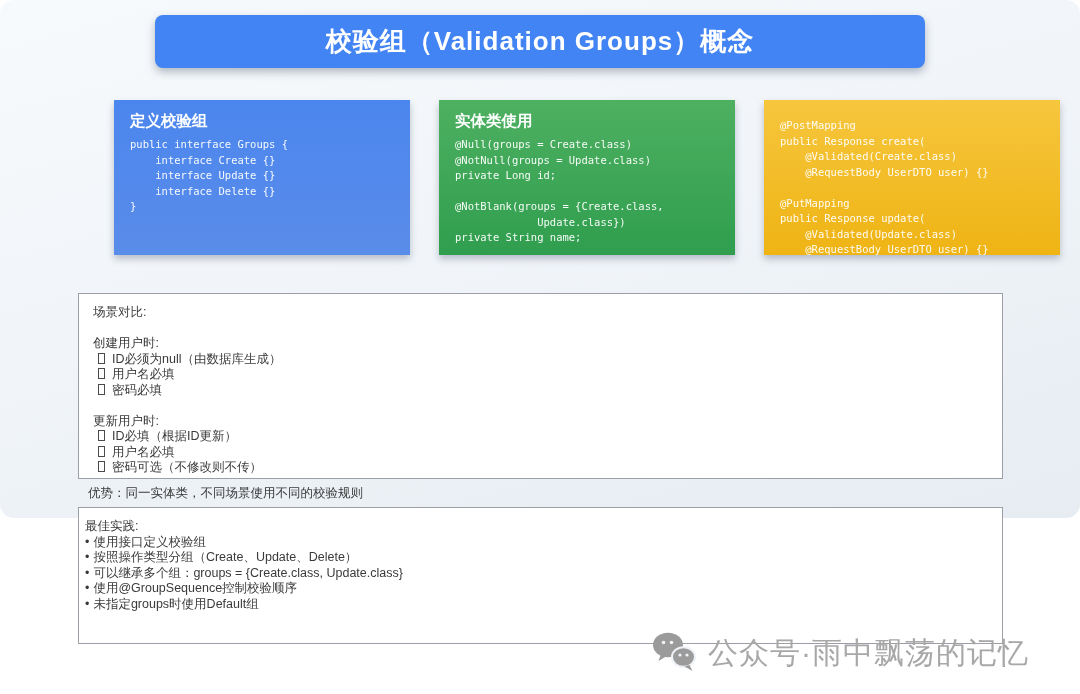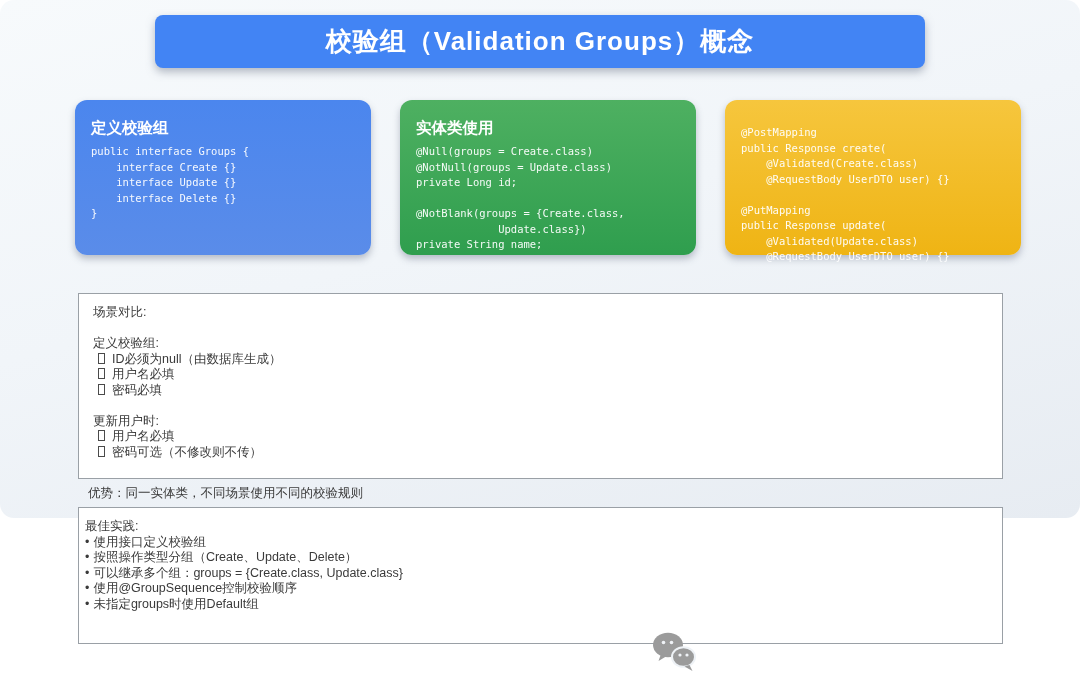--- a/index.html
+++ b/index.html
@@ -20,24 +20,25 @@
     background:#4284f4;border-radius:8px;
     box-shadow:0 4px 9px rgba(110,120,140,.5);
     display:flex;align-items:center;justify-content:center;
   }
   .banner .title{
     color:#ffffff;font-size:26px;font-weight:bold;letter-spacing:1px;
   }
   
   .card{
     position:absolute;top:100px;width:296px;height:155px;
-    border-radius:12px;box-sizing:border-box;
-    padding:18px 16px 0 16px;
+    border-radius:0;box-sizing:border-box;
+    padding:11px 16px 0 16px;
     box-shadow:0 4px 7px rgba(110,120,140,.45);
     overflow:visible;
+    margin-left:39px;
   }
   .card-blue{left:75px;background:linear-gradient(180deg,#4b86ee 0%,#5a8ce9 100%);}
   .card-green{left:400px;background:linear-gradient(180deg,#4eb061 0%,#2f9e4e 100%);}
   .card-yellow{left:725px;background:linear-gradient(180deg,#f6c63d 0%,#efb414 100%);}
   .card h3{
     margin:0;color:#ffffff;font-size:15.5px;font-weight:bold;line-height:19px;
   }
   .card pre{
     margin:7px 0 0 0;
     font-family:"DejaVu Sans Mono","Liberation Mono",monospace;
@@ -114,26 +115,27 @@
 @PutMapping
 public Response update(
     @Validated(Update.class)
     @RequestBody UserDTO user) {}</pre>
   </div>
 
   <div class="panel panel-scenario">
     <div class="line">场景对比:</div>
     <div class="blank"></div>
     <div>
-        <div class="line">定义校验组:</div>
+        <div class="line">创建用户时:</div>
         <div class="item-row"><span class="tofu"></span>ID必须为null（由数据库生成）</div>
         <div class="item-row"><span class="tofu"></span>用户名必填</div>
         <div class="item-row"><span class="tofu"></span>密码必填</div>
         <div class="blank"></div>
         <div class="line">更新用户时:</div>
+        <div class="item-row"><span class="tofu"></span>ID必填（根据ID更新）</div>
         <div class="item-row"><span class="tofu"></span>用户名必填</div>
         <div class="item-row"><span class="tofu"></span>密码可选（不修改则不传）</div>
       </div>
   </div>
 
   <div class="advantage">优势：同一实体类，不同场景使用不同的校验规则</div>
 
   <div class="panel panel-best">
     <div class="line">最佳实践:</div>
     <div>
@@ -151,15 +153,16 @@
         <ellipse cx="16" cy="13" rx="15" ry="12.2" fill="#9b9b9b"></ellipse>
         <path d="M9 22 L6.5 29 L14 24.5 Z" fill="#9b9b9b"></path>
         <circle cx="11.5" cy="10.5" r="1.8" fill="#f0f3f7"></circle>
         <circle cx="19.5" cy="10.5" r="1.8" fill="#f0f3f7"></circle>
         <ellipse cx="31.5" cy="25" rx="11.5" ry="9.8" fill="#9b9b9b" stroke="#eef2f6" stroke-width="2"></ellipse>
         <path d="M37.5 33 L40.5 39 L32.5 34.5 Z" fill="#9b9b9b"></path>
         <circle cx="28" cy="23" r="1.6" fill="#f0f3f7"></circle>
         <circle cx="35" cy="23" r="1.6" fill="#f0f3f7"></circle>
       </g>
     </svg>
+    <span class="wm-text">公众号·雨中飘荡的记忆</span>
   </div>
 
 </div>
 
 </body></html>

